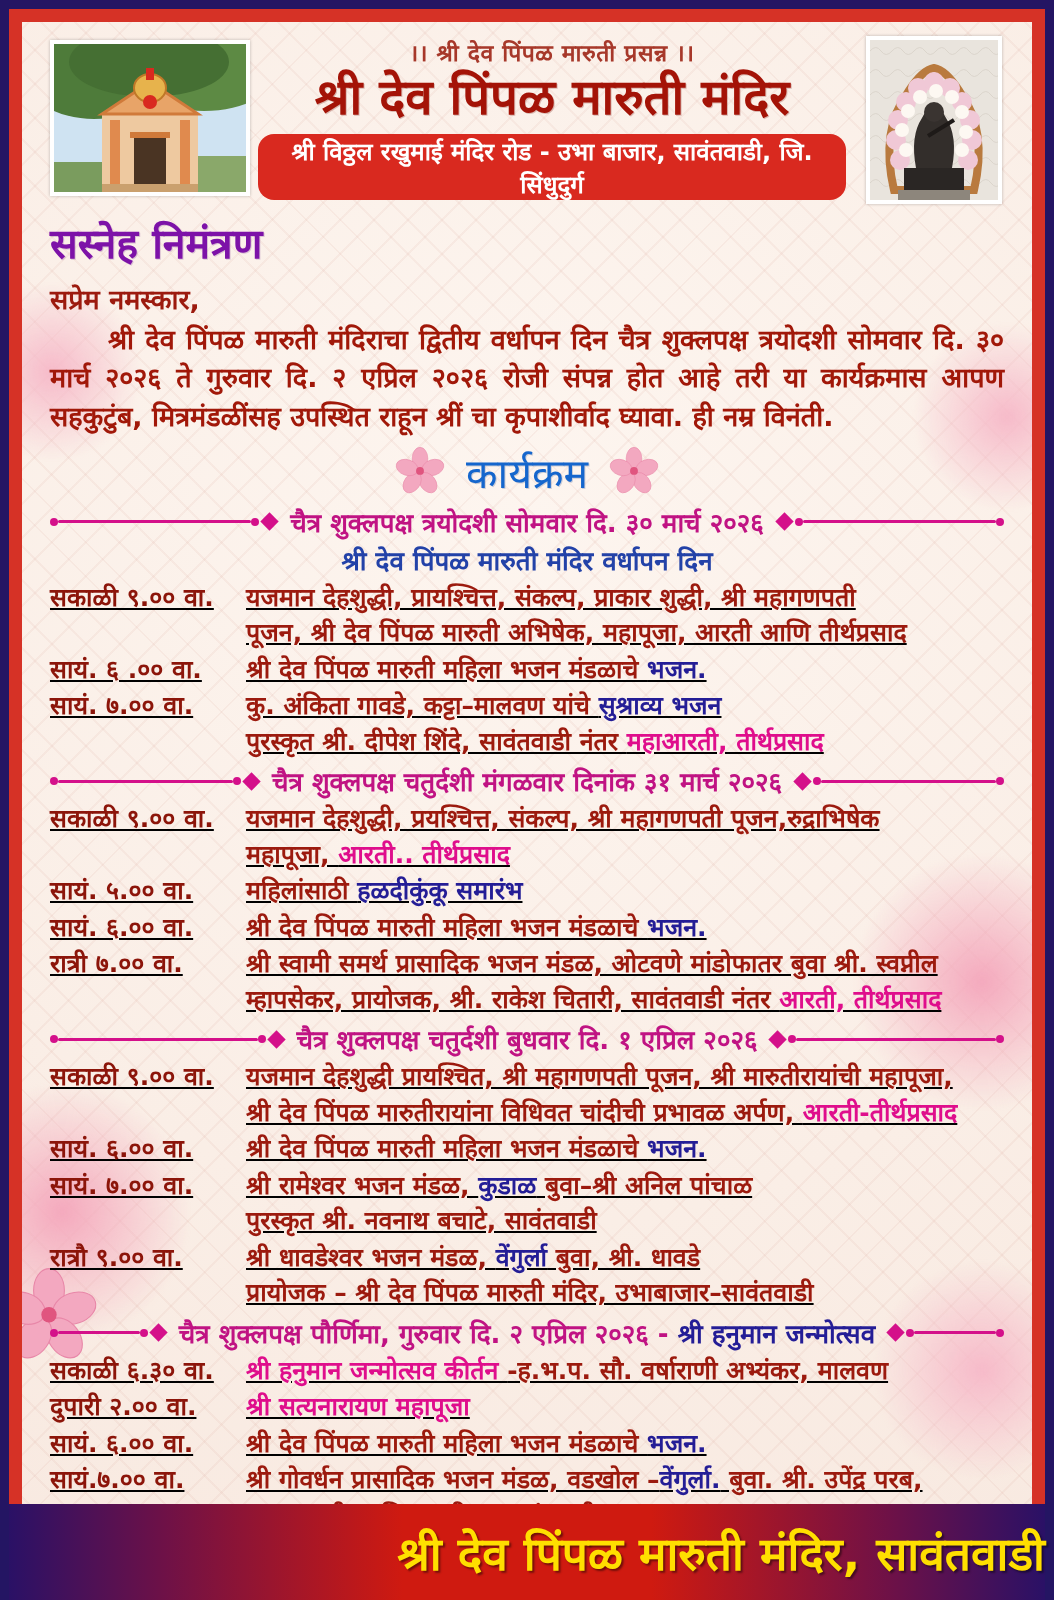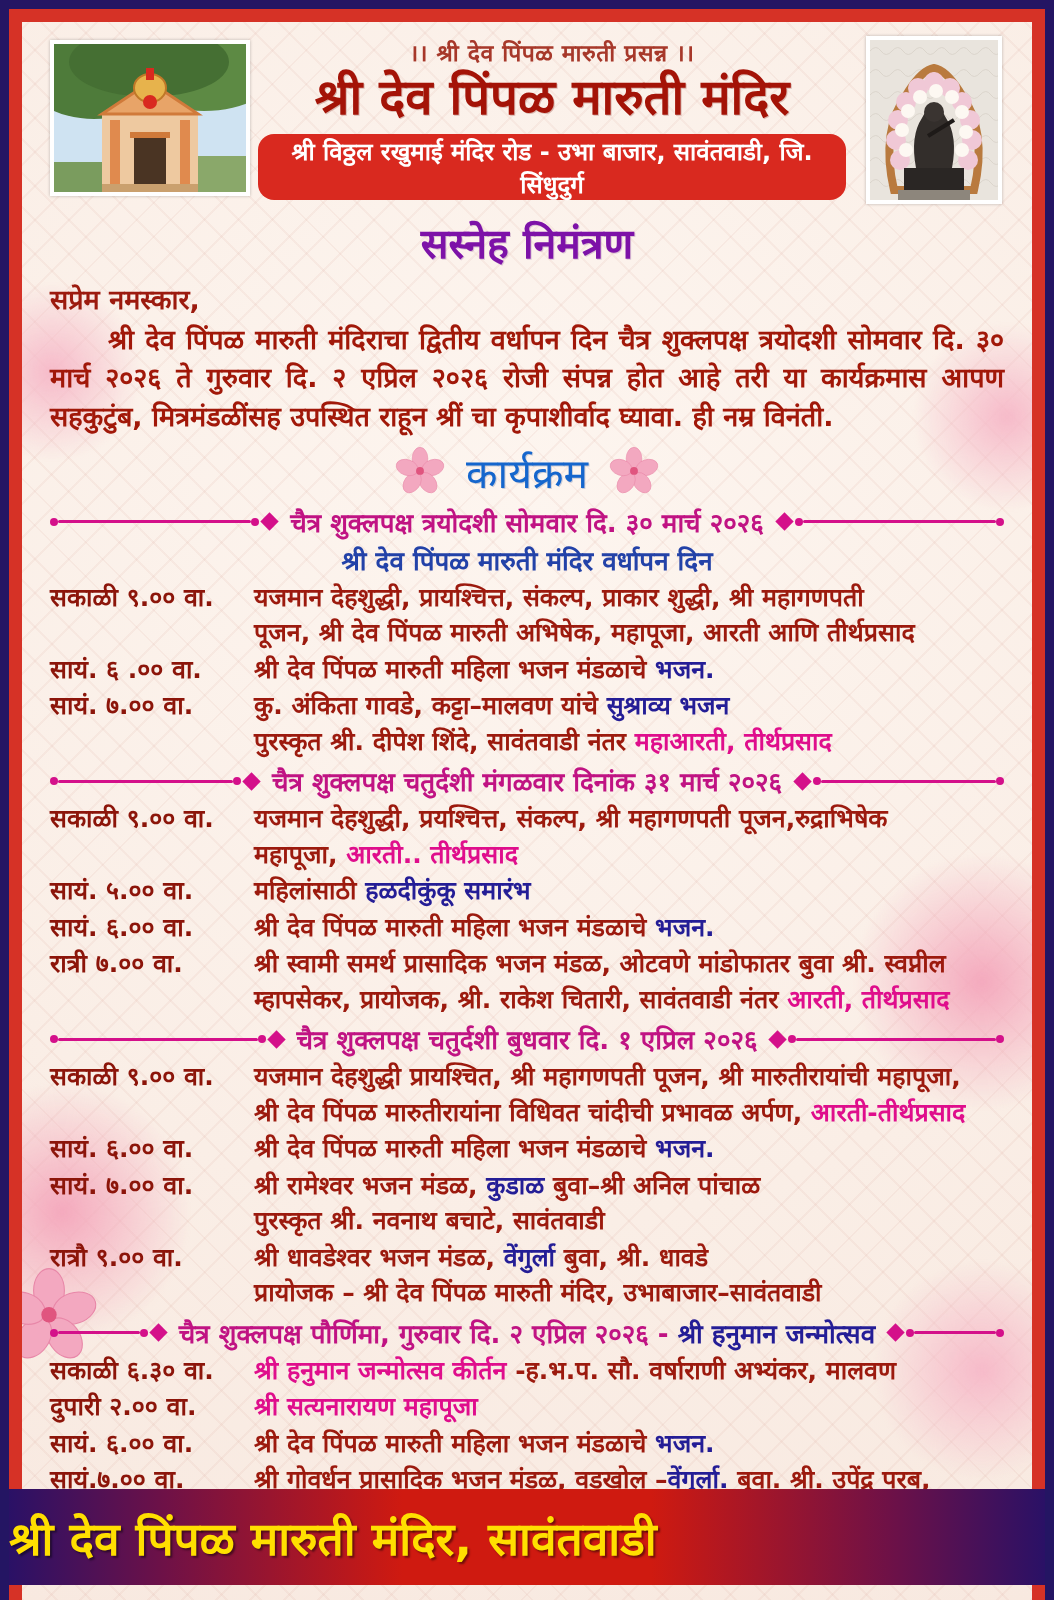--- a/index.html
+++ b/index.html
@@ -27,50 +27,50 @@
   .temple-box{margin-top:12px;width:192px;height:148px;}
   .idol-box{margin-top:8px;width:128px;height:160px;margin-left:12px;}
   .hdr-center{text-align:center;}
   .topline{margin-top:8px;font-size:23px;font-weight:700;color:#a7382a;letter-spacing:.5px;}
   .title{margin-top:2px;font-size:49px;font-weight:800;color:#a41307;line-height:1.15;
          text-shadow:1px 1px 0 rgba(120,20,10,.25);}
   .addr-pill{display:inline-block;margin-top:8px;background:#d9291f;color:#ffffff;
          font-size:24px;font-weight:700;padding:0 26px;border-radius:16px;}
 
   
-  .inv-head{text-align:center;font-size:41px;font-weight:800;color:#7d12a8;margin-top:10px;
+  .inv-head{font-size:41px;font-weight:800;color:#7d12a8;margin-top:10px;
             text-shadow:1px 1px 0 rgba(90,10,120,.2);}
   .saluta{font-size:27px;font-weight:700;color:#9c1a0e;margin-top:10px;}
   .para{font-size:27px;font-weight:700;color:#a11809;line-height:1.42;text-align:justify;
         text-indent:58px;margin-top:4px;}
 
   
   .prog-head{display:flex;justify-content:center;align-items:center;gap:18px;margin-top:8px;}
   .prog-title{font-size:41px;font-weight:400;color:#1566cd;text-shadow:1px 1px 0 rgba(10,50,120,.2);}
 
   
   .day-header{display:flex;align-items:center;gap:6px;margin:4px 0 2px 0;}
   .orn-line{flex:1;height:3px;background:#d4108a;border-radius:2px;position:relative;min-width:20px;}
   .orn-dot{width:8px;height:8px;border-radius:50%;background:#d4108a;flex:0 0 auto;}
   .orn-dia{width:13px;height:13px;background:#d4108a;transform:rotate(45deg);flex:0 0 auto;margin:0 4px;}
   .day-header-text{font-size:26px;font-weight:800;white-space:nowrap;padding:0 4px;}
   .day-subheader{text-align:center;font-size:26px;font-weight:800;color:#2342a8;margin-bottom:2px;}
-  .row{display:grid;grid-template-columns:196px 1fr;column-gap:8px;margin:1px 0;}
+  .row{display:grid;grid-template-columns:196px 1fr;margin:1px 0;text-decoration:underline;}
   .row-time{font-size:25px;font-weight:700;color:#8c150a;line-height:1.42;}
   .row-lines{min-width:0;}
   .row-line{font-size:25px;font-weight:700;line-height:1.42;}
   .seg-maroon{color:#9c1a0e;}
   .seg-blue{color:#241d96;}
   .seg-magenta{color:#df0e8c;}
 
   
   .footer{
-    position:absolute;left:9px;right:9px;bottom:15px;height:96px;z-index:5;
+    position:absolute;left:9px;right:9px;bottom:0;height:96px;z-index:5;
     background:linear-gradient(90deg,#2a1166 0%,#6e1147 15%,#cf1a10 38%,#cf1a10 62%,#6e1147 85%,#2a1166 100%);
-    display:flex;align-items:center;justify-content:flex-start;
+    display:flex;align-items:center;justify-content:flex-end;
   }
   .footer-text{font-size:46px;font-weight:800;color:#ffdf00;text-shadow:2px 2px 2px rgba(0,0,0,.45);}
 
   .flower{position:absolute;z-index:1;pointer-events:none;}
 </style>
 </head>
 <body>
 
 <div class="page">
   <div class="frame">

